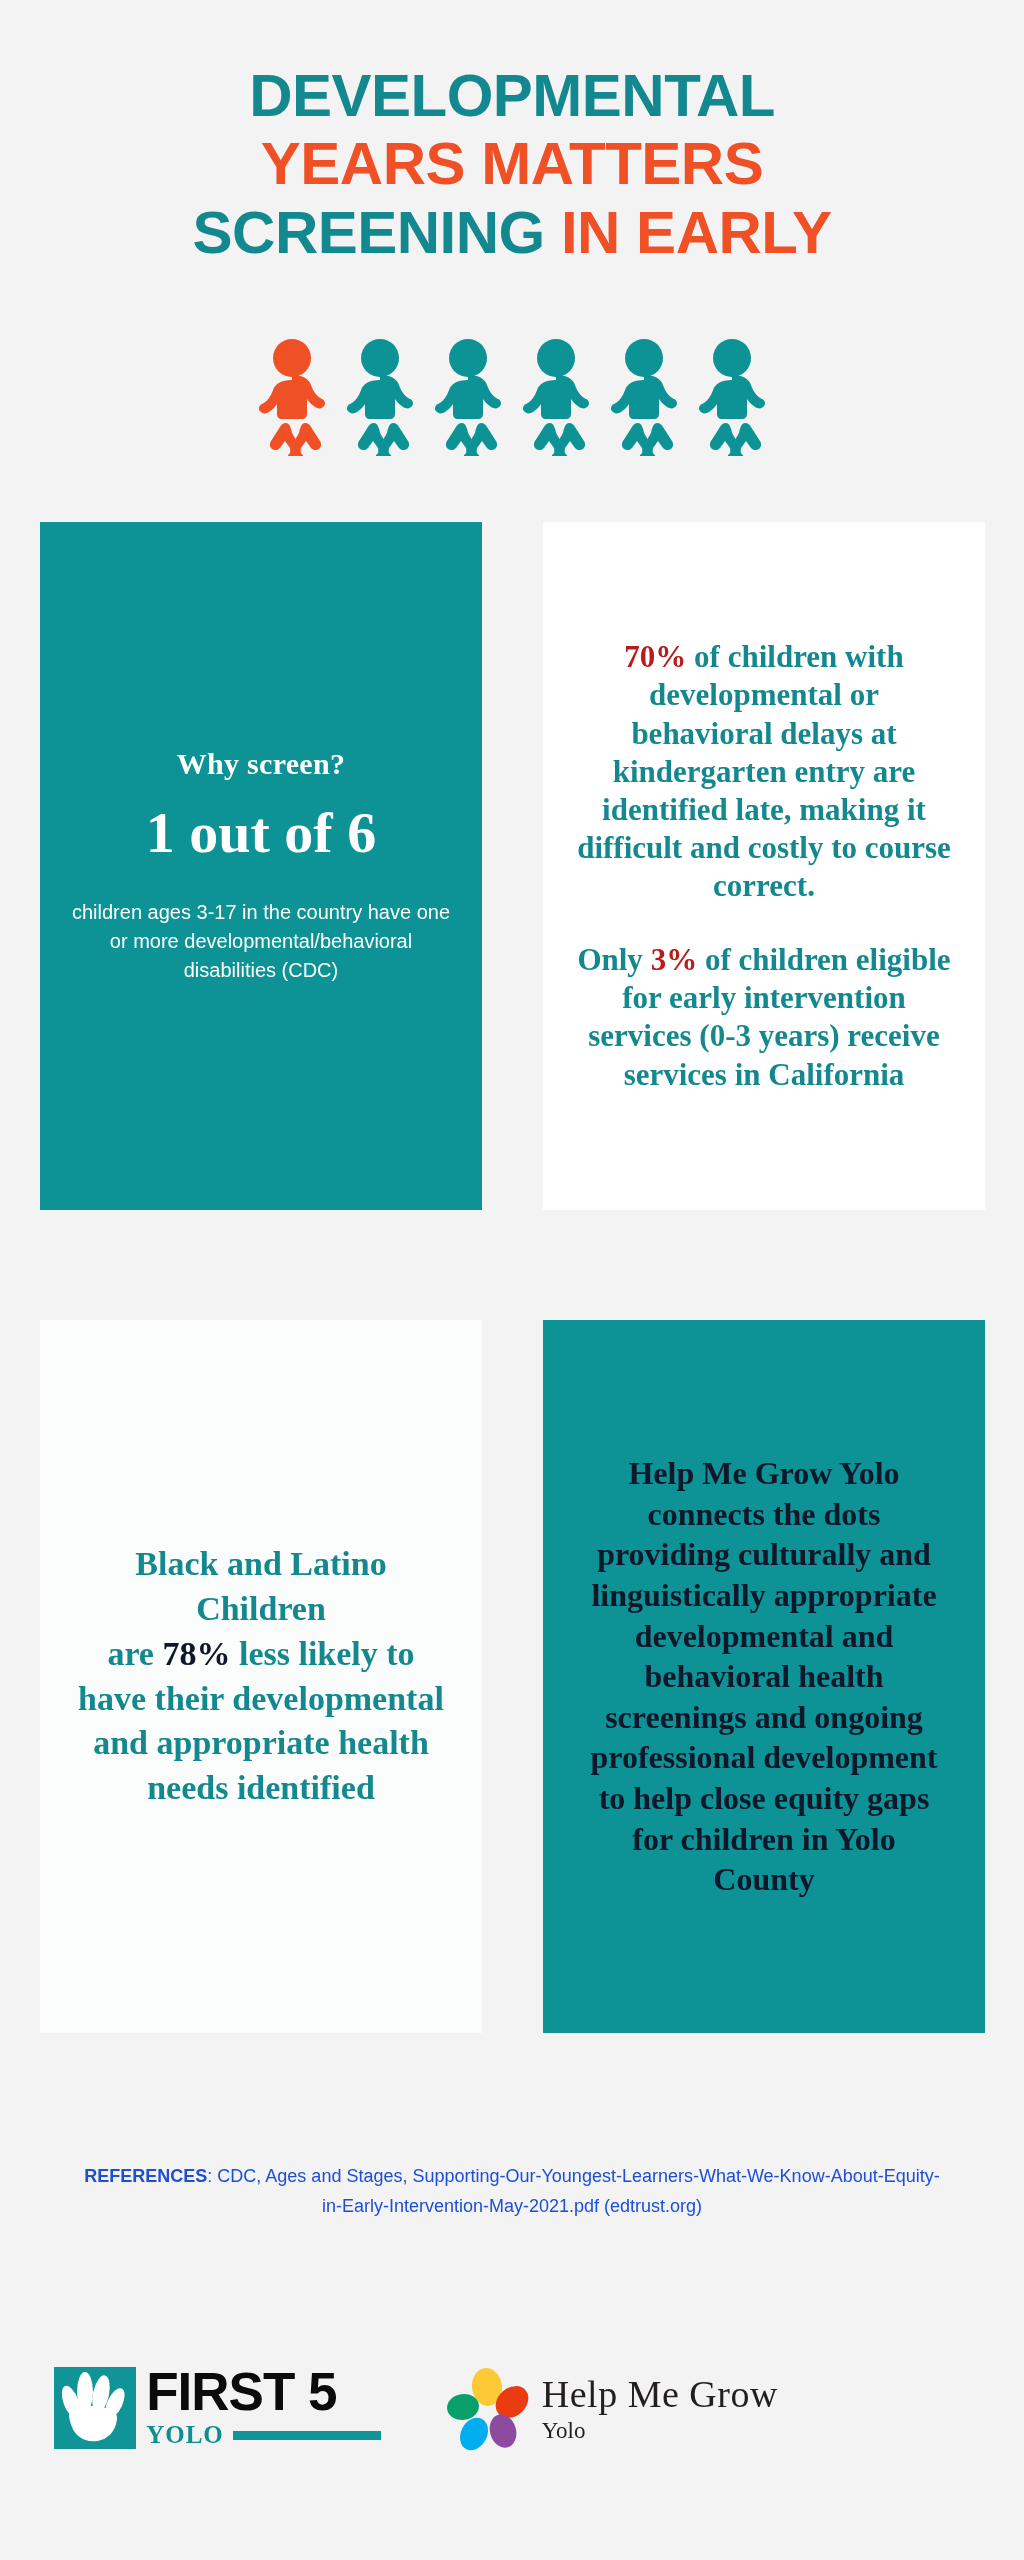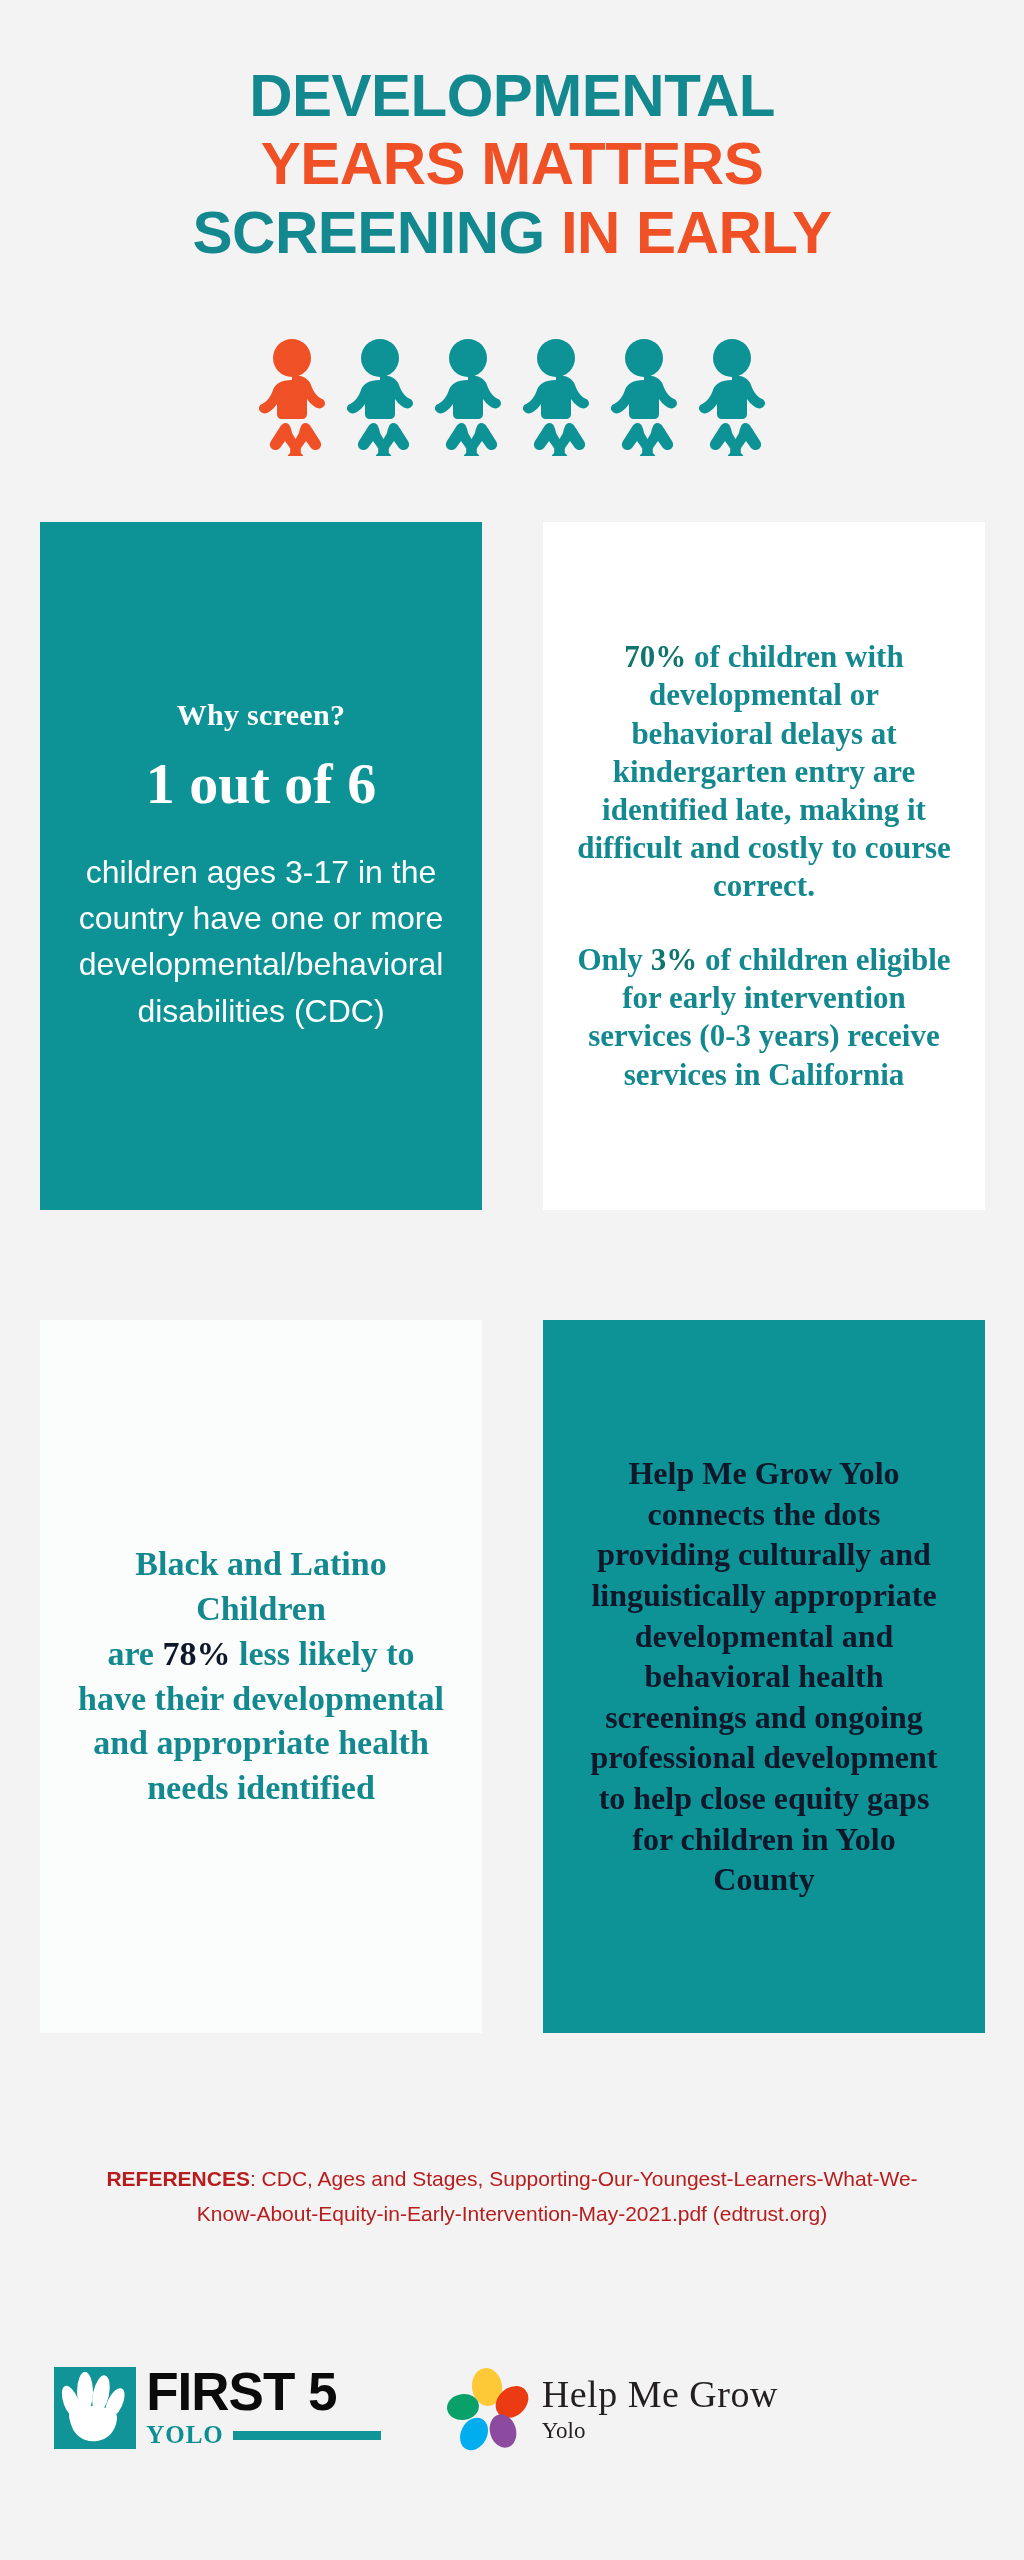--- a/index.html
+++ b/index.html
@@ -70,35 +70,35 @@
   .why-big {
     font-family:"Liberation Serif", serif;
     font-weight:bold;
     font-size:58px;
     color:#ffffff;
     line-height:1.05;
     margin-bottom:34px;
   }
   .why-sub {
     font-family:"Liberation Sans", sans-serif;
-    font-size:32px;
+    font-size:20px;
     line-height:1.44;
     color:#ffffff;
     max-width:390px;
   }
 
   .stat-para {
     font-family:"Liberation Serif", serif;
     font-weight:bold;
     font-size:31px;
     line-height:1.23;
     color:#14888f;
   }
   .stat-para + .stat-para { margin-top:36px; }
-  .stat-para .hl { color:#0f766e; }
+  .stat-para .hl { color:#b91c1c; }
 
   .equity-para {
     font-family:"Liberation Serif", serif;
     font-weight:bold;
     font-size:34px;
     line-height:1.32;
     color:#14888f;
   }
   .equity-para .hl { color:#0f172a; }
 
@@ -109,23 +109,23 @@
     line-height:1.27;
     color:#0f172a;
   }
 
   
   .references {
     position:absolute;
     left:0; top:2162px; width:1024px;
     text-align:center;
     font-family:"Liberation Sans", sans-serif;
-    font-size:21px;
+    font-size:18px;
     line-height:1.65;
-    color:#b91c1c;
+    color:#1d4ed8;
     padding:0 80px;
   }
   .references b { font-weight:bold; }
 
   
   .footer-logos {
     position:absolute;
     left:0; top:2360px; width:832px;
     display:flex;
     justify-content:center;

